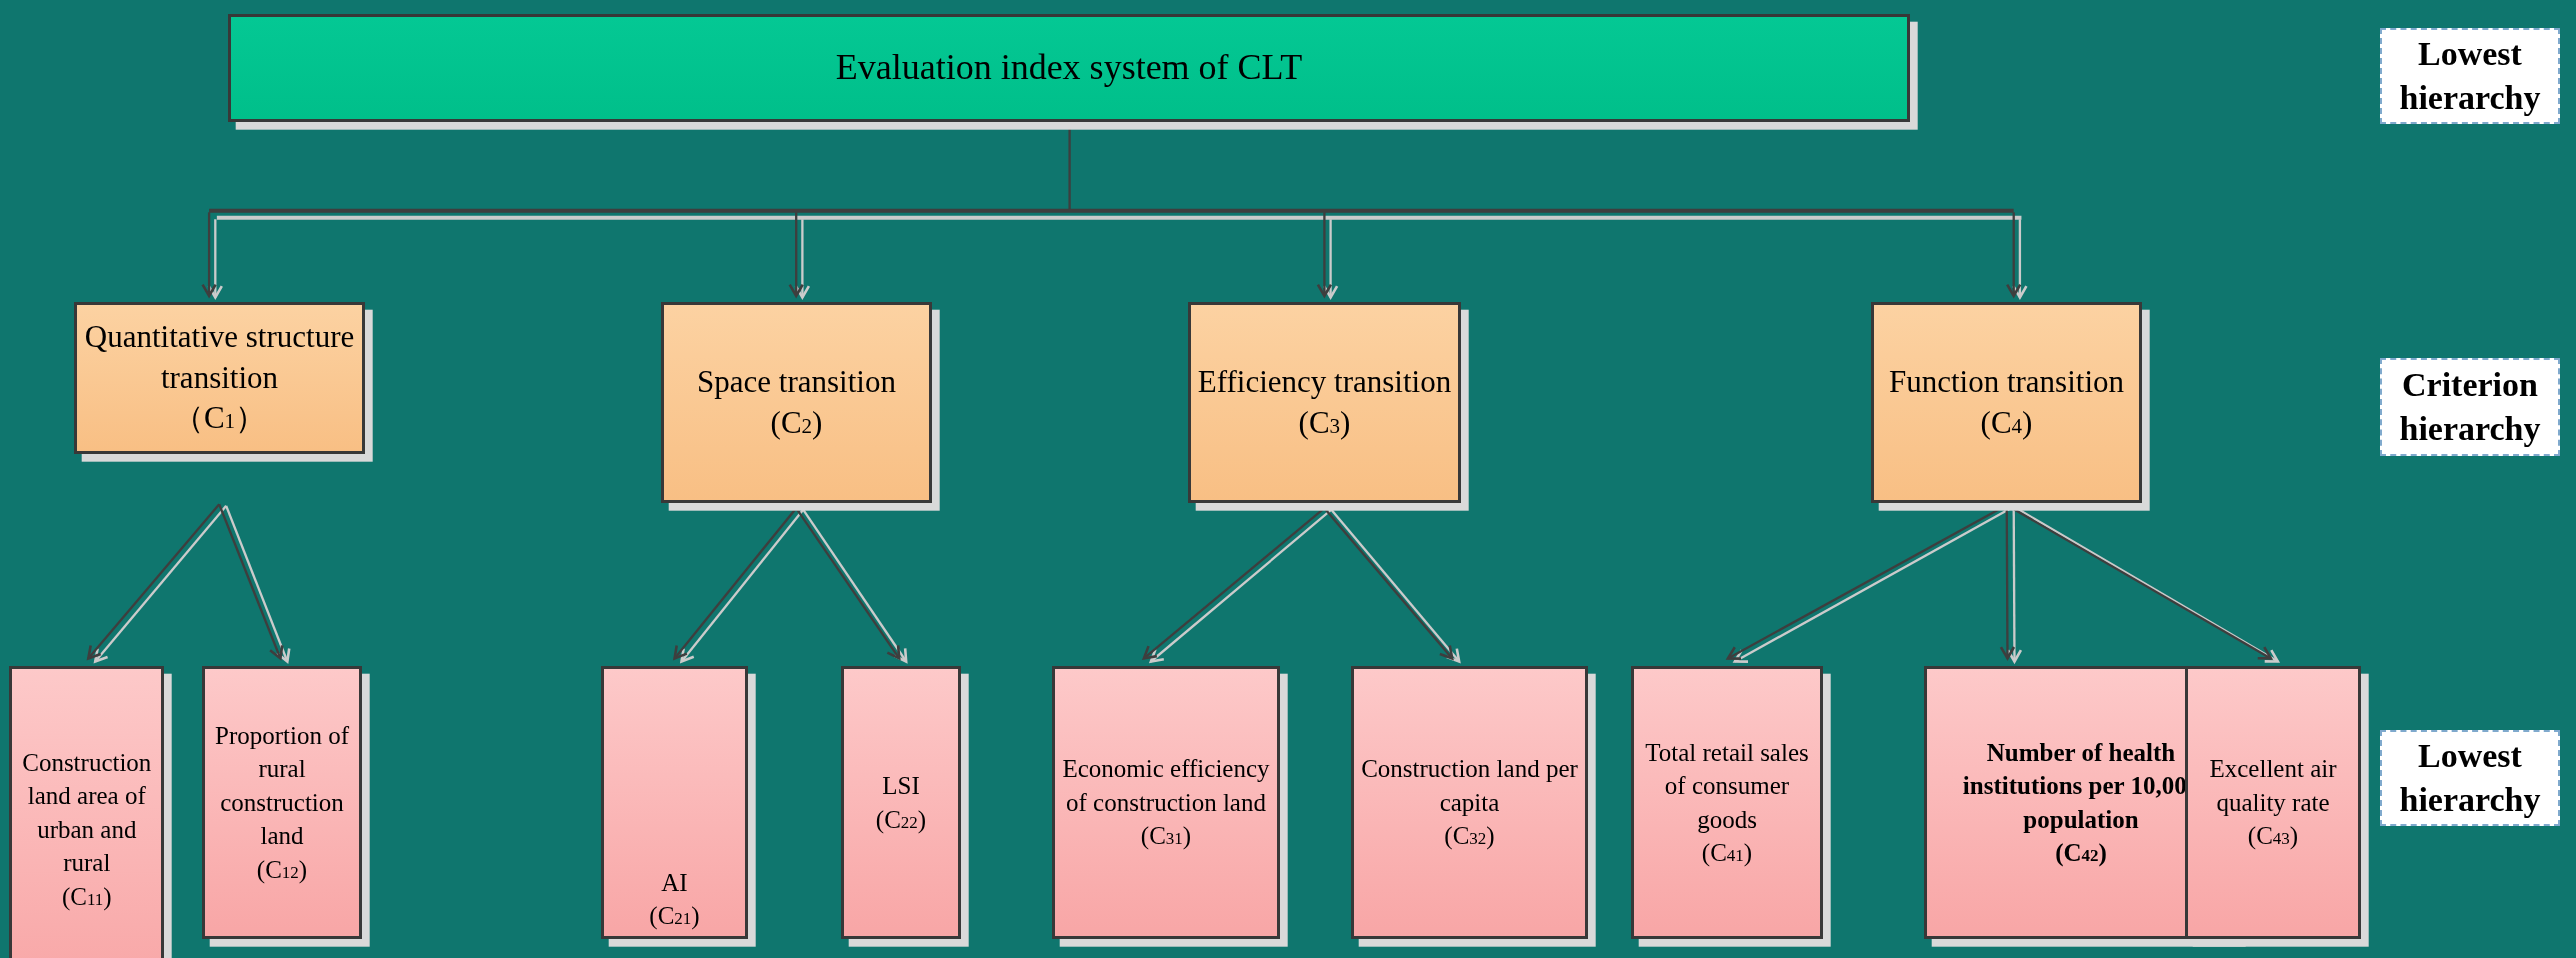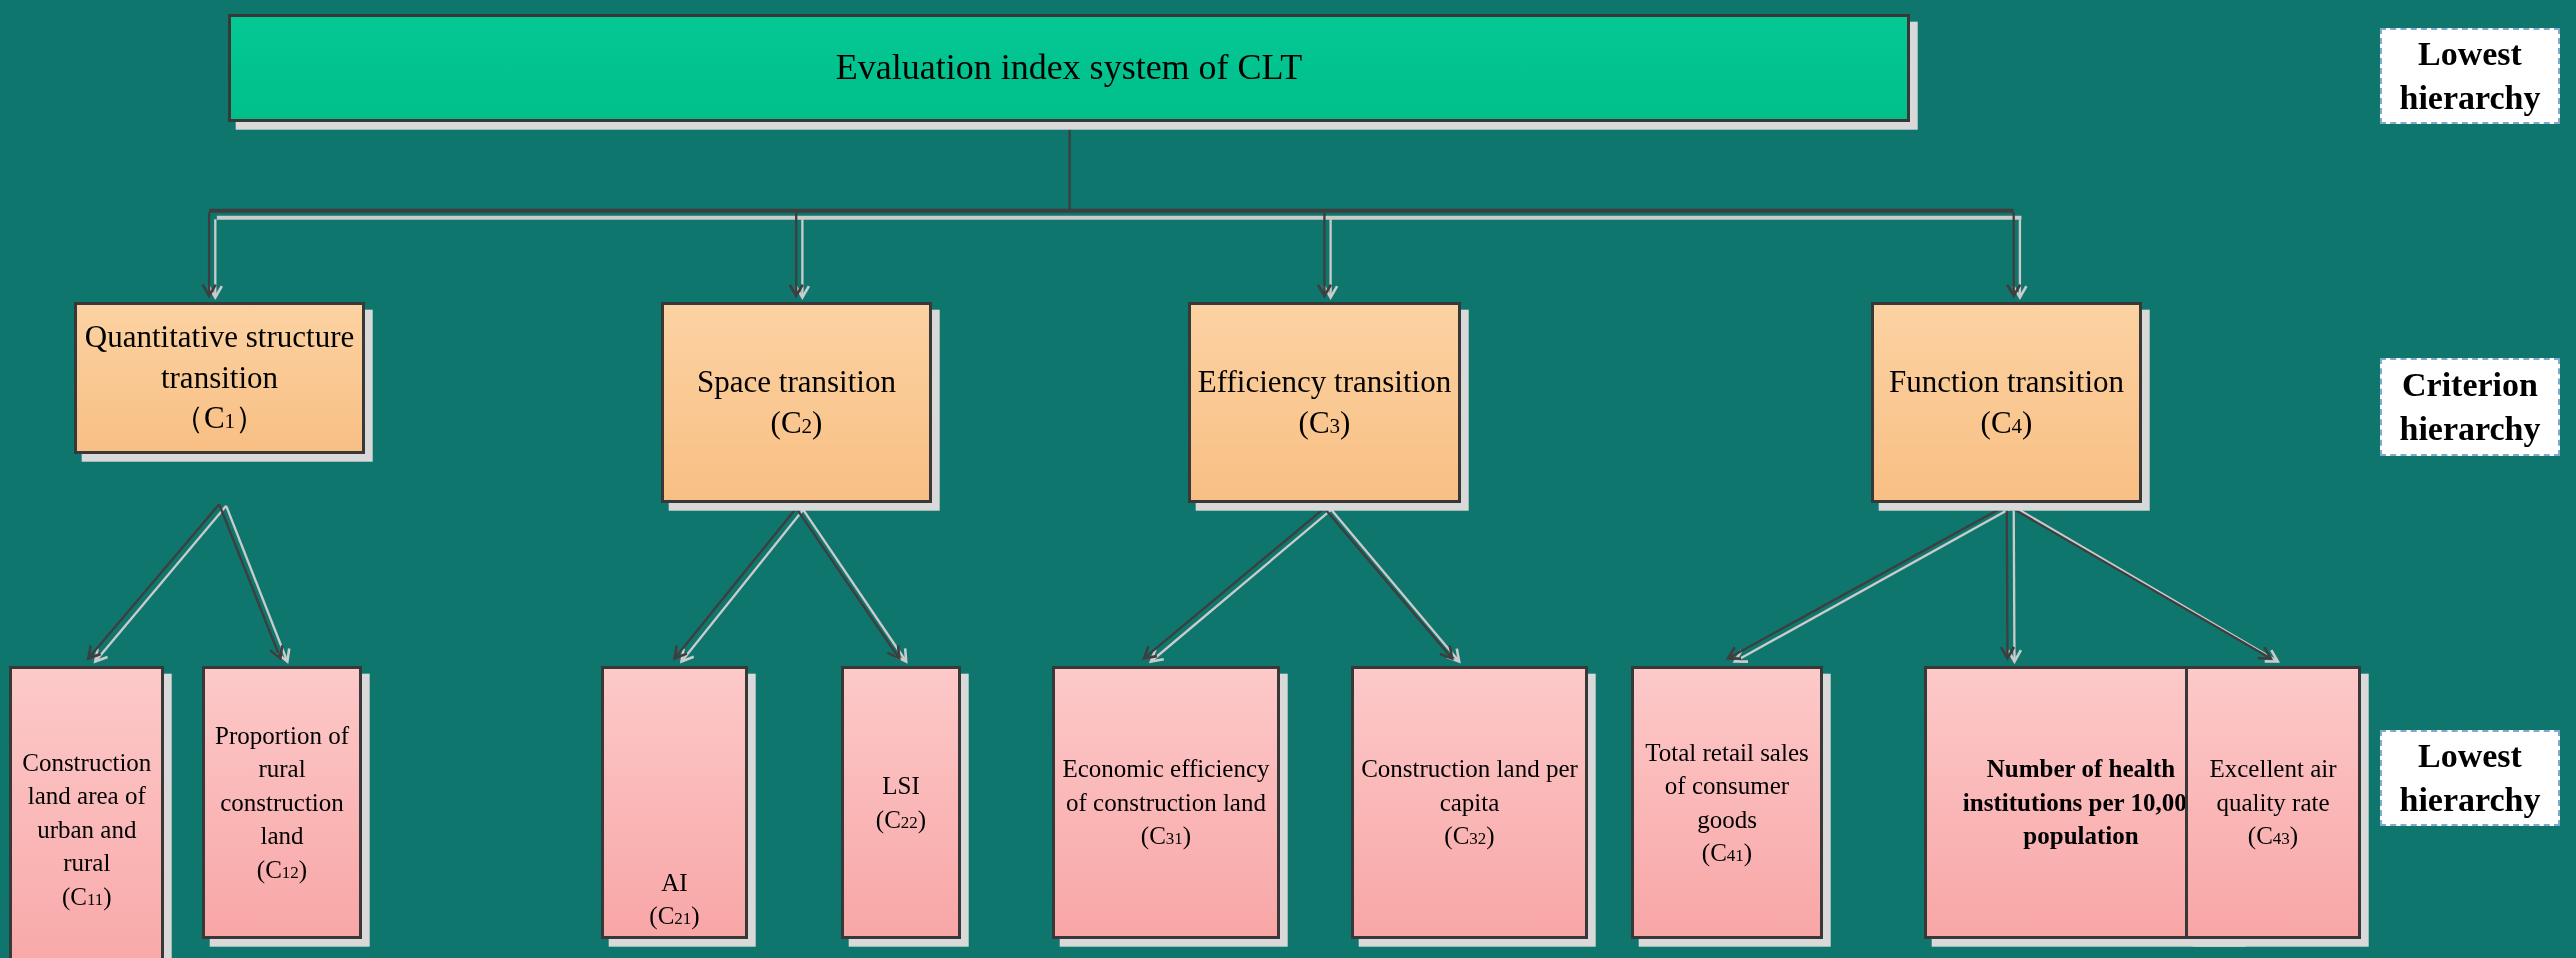--- a/index.html
+++ b/index.html
@@ -145,21 +145,21 @@
   <div class="box pink c31">
     <div class="box-text"><span>Economic efficiency of construction land</span><span class="code"><span>(</span><span>C</span><span class="sub">31</span><span>)</span></span></div>
   </div>
   <div class="box pink c32">
     <div class="box-text"><span>Construction land per capita</span><span class="code"><span>(</span><span>C</span><span class="sub">32</span><span>)</span></span></div>
   </div>
   <div class="box pink c41">
     <div class="box-text"><span>Total retail sales of consumer goods</span><span class="code"><span>(</span><span>C</span><span class="sub">41</span><span>)</span></span></div>
   </div>
   <div class="box pink c42">
-    <div class="box-text"><span>Number of health institutions  per 10,000 population</span></div>
+    <div class="box-text"><span>Number of health institutions  per 10,000 population</span><span class="code"><span>(</span><span>C</span><span class="sub">42</span><span>)</span></span></div>
   </div>
   <div class="box pink c43">
     <div class="box-text"><span>Excellent air quality rate</span><span class="code"><span>(</span><span>C</span><span class="sub">43</span><span>)</span></span></div>
   </div>
 
   <div class="sidelabel lab-target">Lowest hierarchy</div>
   <div class="sidelabel lab-criterion">Criterion hierarchy</div>
   <div class="sidelabel lab-lowest">Lowest hierarchy</div>
 
 </div>

